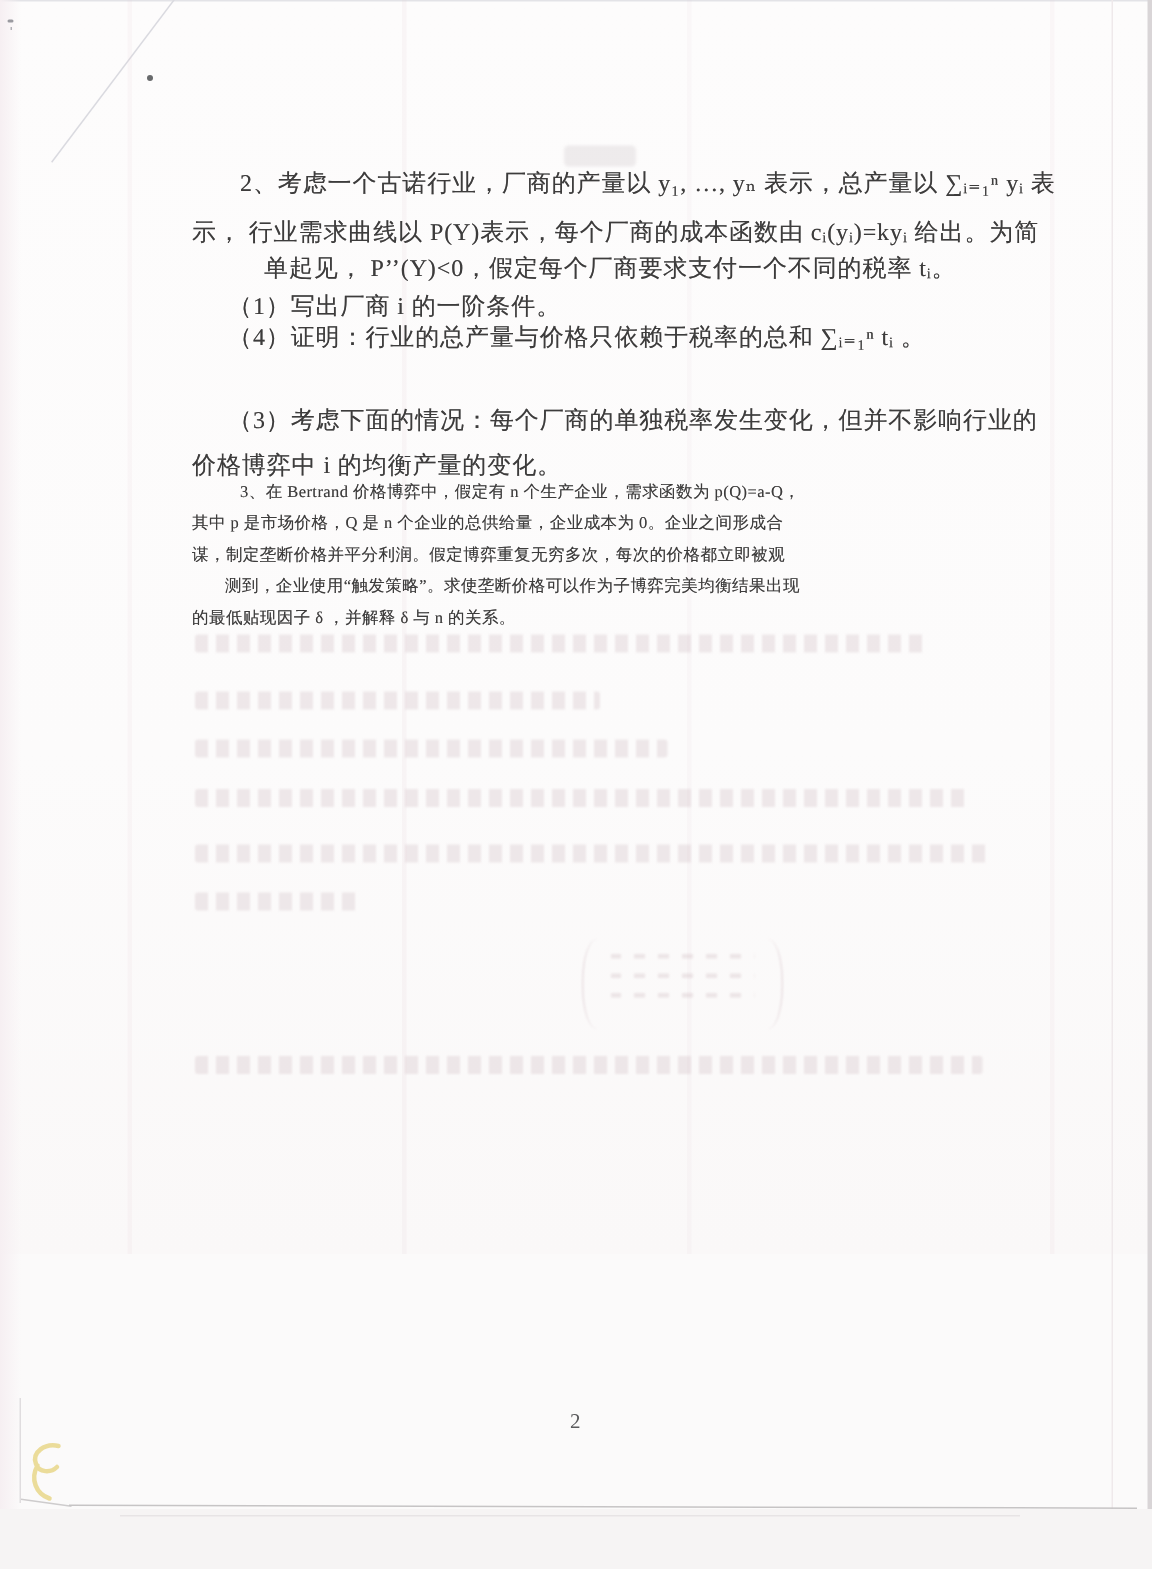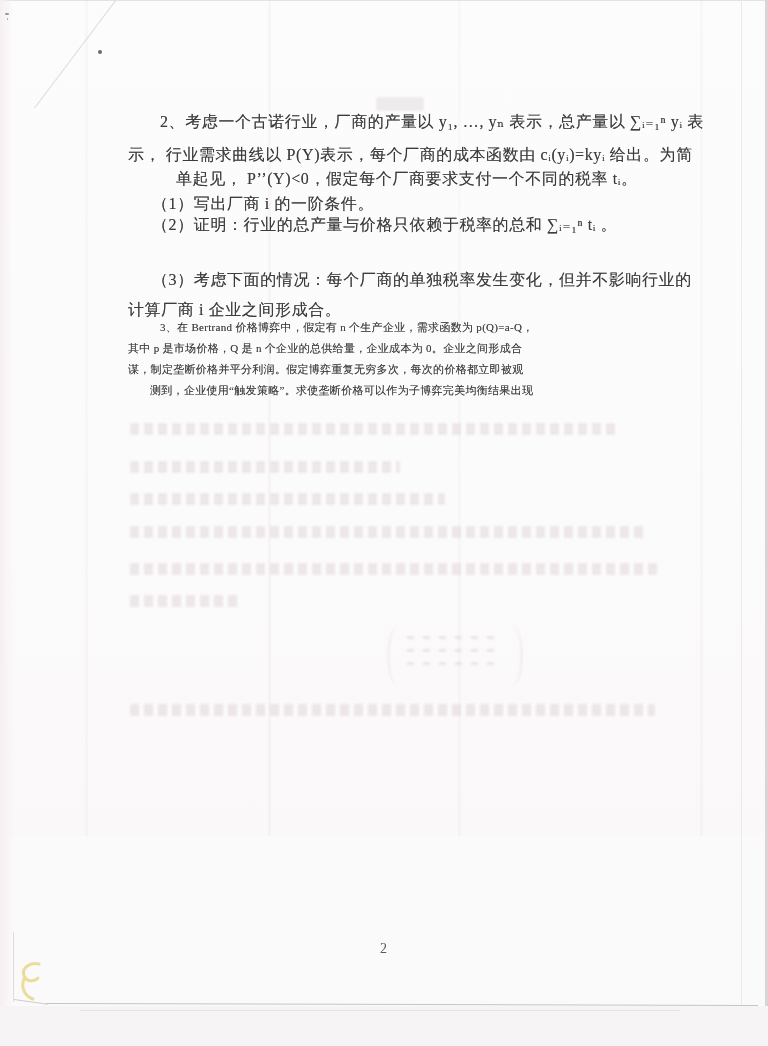--- a/index.html
+++ b/index.html
@@ -86,27 +86,28 @@
   <div class="streak" style="left:268px;background:rgba(228,202,212,.14);"></div>
   <div class="streak" style="left:458px;background:rgba(228,202,212,.10);"></div>
   <div class="streak" style="left:700px;background:rgba(228,202,212,.12);"></div>
 
   <div class="ghost-blob" style="left:376px;top:97px;width:48px;height:14px;"></div>
 
   <div class="tl" style="left:160px;top:112px;">2、考虑一个古诺行业，厂商的产量以 y₁, …, yₙ 表示，总产量以 ∑ᵢ₌₁ⁿ yᵢ 表</div>
   <div class="tl" style="left:128px;top:145px;">示， 行业需求曲线以 P(Y)表示，每个厂商的成本函数由 cᵢ(yᵢ)=kyᵢ 给出。为简</div>
   <div class="tl" style="left:128px;top:169px;margin-left:48px;">单起见， P’’(Y)&lt;0，假定每个厂商要求支付一个不同的税率 tᵢ。</div>
   <div class="tl" style="left:152px;top:194px;">（1）写出厂商 i 的一阶条件。</div>
-  <div class="tl" style="left:152px;top:215px;">（2）证明：行业的总产量与价格只依赖于税率的总和 ∑ᵢ₌₁ⁿ tᵢ 。</div>
+  <div class="tl" style="left:152px;top:215px;">（4）证明：行业的总产量与价格只依赖于税率的总和 ∑ᵢ₌₁ⁿ tᵢ 。</div>
   <div class="tl" style="left:152px;top:246px;margin-top:24px;">（3）考虑下面的情况：每个厂商的单独税率发生变化，但并不影响行业的</div>
-  <div class="tl" style="left:128px;top:300px;">计算厂商 i 企业之间形成合。</div>
+  <div class="tl" style="left:128px;top:300px;">价格博弈中 i 的均衡产量的变化。</div>
   <div class="tl q3line" style="left:160px;top:320px;">3、在 Bertrand 价格博弈中，假定有 n 个生产企业，需求函数为 p(Q)=a-Q，</div>
   <div class="tl q3line" style="left:128px;top:341px;">其中 p 是市场价格，Q 是 n 个企业的总供给量，企业成本为 0。企业之间形成合</div>
   <div class="tl q3line" style="left:128px;top:362px;">谋，制定垄断价格并平分利润。假定博弈重复无穷多次，每次的价格都立即被观</div>
   <div class="tl q3line" style="left:128px;top:383px;margin-left:22px;">测到，企业使用“触发策略”。求使垄断价格可以作为子博弈完美均衡结果出现</div>
+  <div class="tl q3line" style="left:128px;top:404px;">的最低贴现因子 δ ，并解释 δ 与 n 的关系。</div>
 
   <div class="ghost" style="left:130px;top:423px;width:490px;"></div>
   <div class="ghost" style="left:130px;top:461px;width:270px;"></div>
   <div class="ghost" style="left:130px;top:493px;width:315px;"></div>
   <div class="ghost" style="left:130px;top:526px;width:515px;"></div>
   <div class="ghost" style="left:130px;top:563px;width:530px;"></div>
   <div class="ghost" style="left:130px;top:595px;width:110px;"></div>
   <div class="ghost-matrix">
     <div class="mrow"></div>
       <div class="mrow"></div>

